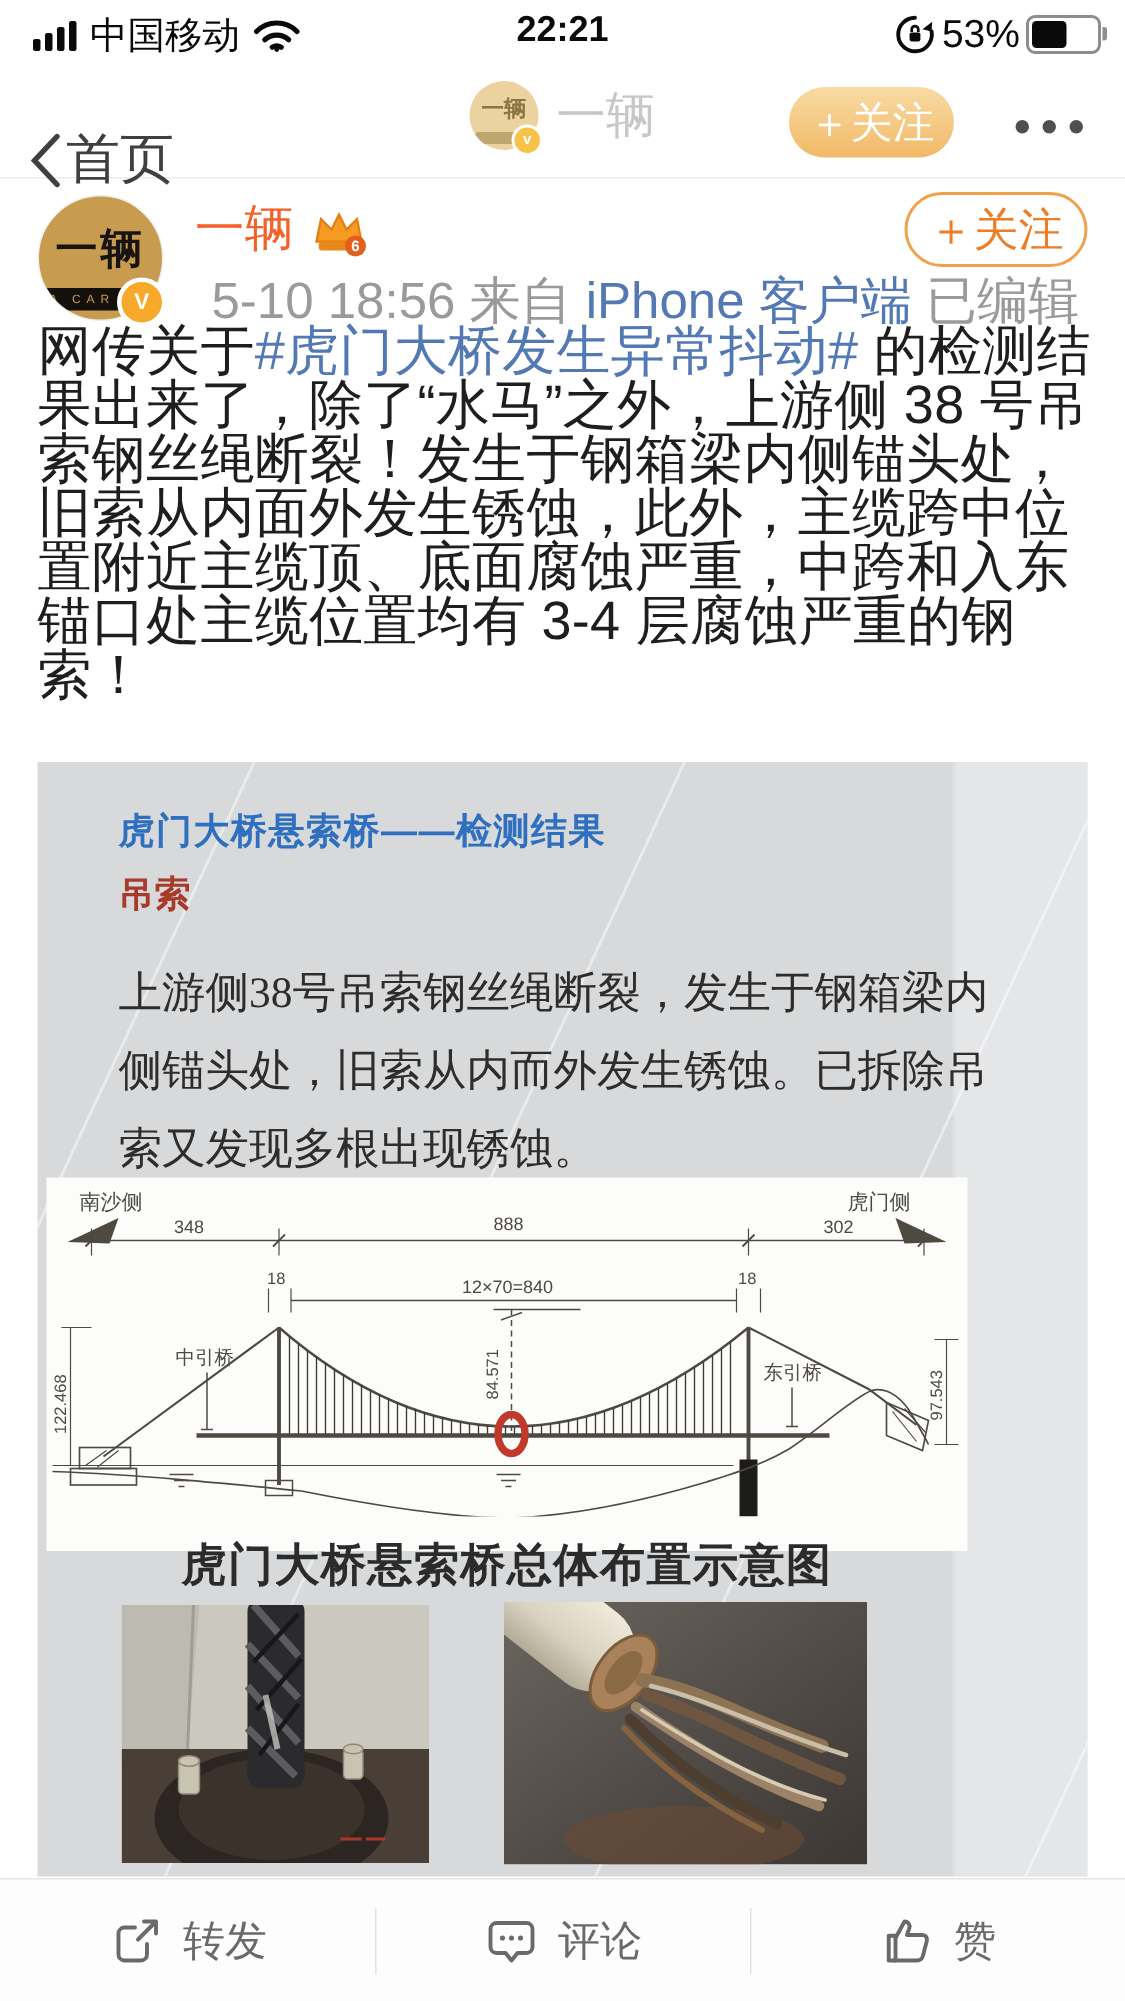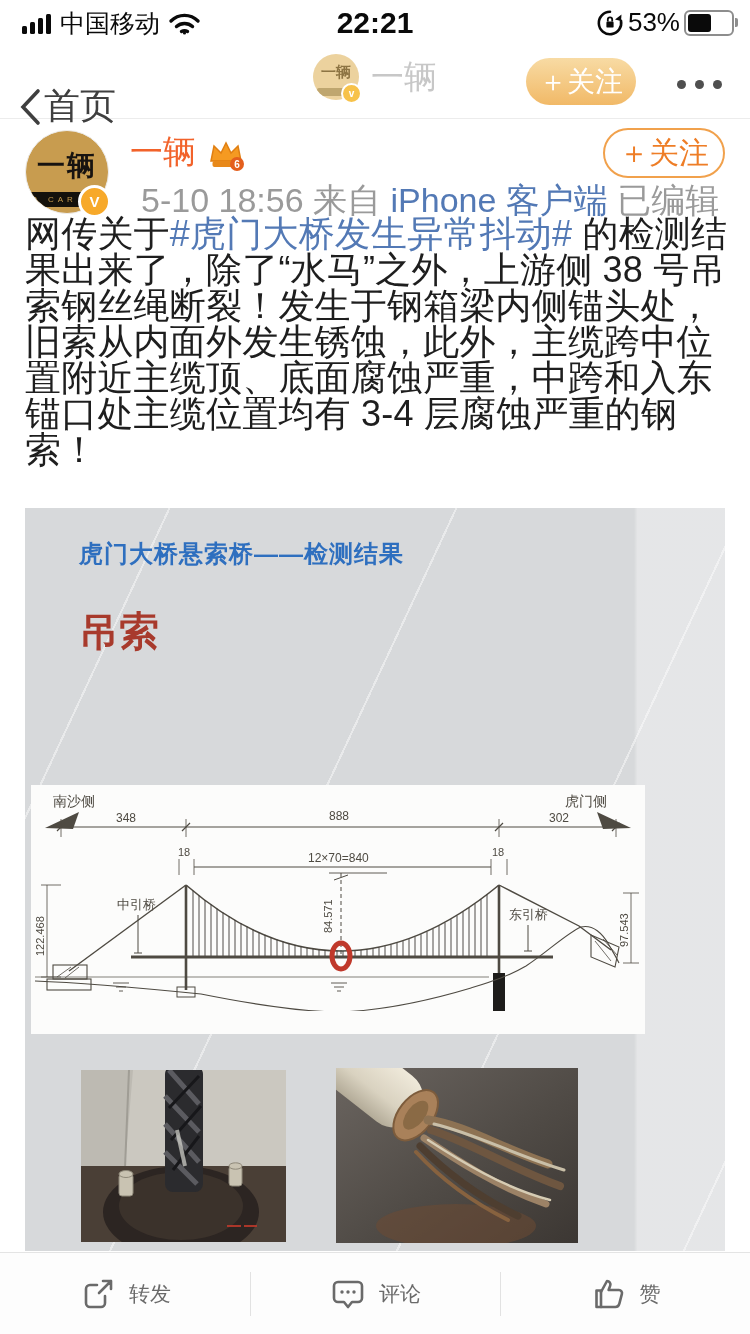--- a/index.html
+++ b/index.html
@@ -6,21 +6,21 @@
   .screen{
     position:relative;width:750px;height:1334px;margin:0 auto;
     background:#ffffff;overflow:hidden;
     font-family:"Liberation Sans","DejaVu Sans",sans-serif;
     -webkit-font-smoothing:antialiased;
   }
   
   .status-bar{position:absolute;top:0;left:0;right:0;height:44px;}
   .sb-left{position:absolute;left:22px;top:7px;display:flex;align-items:center;gap:8px;}
   .sb-carrier{font-size:25px;color:#0a0a0a;}
-  .sb-center{position:absolute;left:0;right:0;top:6px;text-align:center;font-size:30px;font-weight:600;color:#0a0a0a;}
+  .sb-center{position:absolute;left:0;right:0;top:6px;text-align:center;font-size:24px;font-weight:600;color:#0a0a0a;}
   .sb-right{position:absolute;right:16px;top:7px;display:flex;align-items:center;gap:4px;}
   .sb-batt-pct{font-size:26px;color:#0a0a0a;}
   .battery{position:relative;width:46px;height:22px;border:2px solid #8d8d8d;border-radius:6px;}
   .battery .fill{position:absolute;left:2px;top:2px;bottom:2px;width:50%;background:#0a0a0a;border-radius:3px;}
   .battery .tip{position:absolute;right:-6px;top:6px;width:3px;height:9px;background:#8d8d8d;border-radius:0 2px 2px 0;}
   
   .nav-bar{position:absolute;top:44px;left:0;right:0;height:74px;border-bottom:1px solid #ececec;background:#fff;}
   .nav-back{position:absolute;left:18px;top:14px;display:flex;align-items:center;gap:2px;color:#3f3f3f;font-size:36px;cursor:pointer;margin-top:24px;}
   .nav-center{position:absolute;left:0;right:0;top:10px;display:flex;justify-content:center;align-items:center;gap:12px;pointer-events:none;}
   .nav-ava-wrap{position:relative;width:46px;height:46px;}
@@ -51,30 +51,30 @@
   
   .post-text{position:absolute;top:216px;left:25px;width:704px;font-size:36px;line-height:36px;color:#1e1e1e;letter-spacing:.2px;}
   .post-text .hashtag,.post-text a{color:#5379b5;text-decoration:none;cursor:pointer;}
   
   .attachment{position:absolute;top:508px;left:25px;width:700px;height:743px;overflow:hidden;cursor:pointer;
     background:
       linear-gradient(90deg, rgba(0,0,0,0) 0 87%, rgba(255,255,255,.35) 87.5% 100%),
       repeating-linear-gradient(115deg, rgba(255,255,255,0) 0 130px, rgba(255,255,255,.45) 130px 132px, rgba(255,255,255,0) 132px 260px),
       #d7d9db;}
   .slide-title{position:absolute;left:54px;top:30px;font-size:24px;font-weight:700;color:#2e6fbf;letter-spacing:1px;}
-  .slide-section{position:absolute;left:54px;top:96px;font-size:40px;font-weight:700;color:#a83a2c;}
+  .slide-section{position:absolute;left:54px;top:72px;font-size:24px;font-weight:700;color:#a83a2c;}
   .slide-body{position:absolute;left:54px;top:128px;width:600px;font-size:29px;line-height:52px;color:#2f2d2b;font-family:"Liberation Serif","DejaVu Serif",serif;}
   .diagram-box{position:absolute;left:6px;top:277px;width:614px;height:249px;background:#fcfcfb;}
   .slide-caption{position:absolute;left:6px;top:515px;width:614px;text-align:center;font-size:30px;font-weight:700;color:#2b2b2b;letter-spacing:1px;}
   .photo{position:absolute;overflow:hidden;}
   .photo-left{left:56px;top:562px;width:205px;height:172px;}
   .photo-right{left:311px;top:560px;width:242px;height:175px;}
   
   .toolbar{position:absolute;left:0;right:0;top:1252px;height:82px;background:#fdfdfd;border-top:1px solid #e4e4e4;display:flex;}
-  .tb-item{flex:1;display:flex;align-items:center;justify-content:center;gap:12px;color:#6a6a6a;font-size:21px;cursor:pointer;position:relative;}
+  .tb-item{flex:1;display:flex;align-items:center;justify-content:center;gap:12px;color:#6a6a6a;font-size:28px;cursor:pointer;position:relative;}
   .tb-item + .tb-item::before{content:"";position:absolute;left:0;top:19px;width:1px;height:44px;background:#e2e2e2;}
   svg text{font-family:"Liberation Sans","DejaVu Sans",sans-serif;}
 </style>
 </head>
 <body>
 
 <div class="screen">
 
   <div class="status-bar">
     <div class="sb-left">
@@ -157,20 +157,21 @@
       <span>已编辑</span>
     </div>
     <div class="follow-btn">＋关注</div>
   </div>
 
   <div class="post-text"><span>网传关于</span><span class="hashtag">#虎门大桥发生异常抖动#</span><span> 的检测结果出来了，除了“水马”之外，上游侧 38 号吊索钢丝绳断裂！发生于钢箱梁内侧锚头处，旧索从内面外发生锈蚀，此外，主缆跨中位置附近主缆顶、底面腐蚀严重，中跨和入东锚口处主缆位置均有 3-4 层腐蚀严重的钢索！</span></div>
 
   <div class="attachment">
     <div class="slide-title">虎门大桥悬索桥——检测结果</div>
     <div class="slide-section">吊索</div>
+    <div class="slide-body">上游侧38号吊索钢丝绳断裂，发生于钢箱梁内侧锚头处，旧索从内而外发生锈蚀。已拆除吊索又发现多根出现锈蚀。</div>
 
     <div class="diagram-box">
       <svg width="614" height="226" viewBox="0 0 614 226">
         <g stroke="#4e4a42" fill="none" stroke-width="1">
 
           <g stroke="none" fill="#4e4a42">
             <text x="22" y="21" font-size="14">南沙侧</text>
             <path d="M14 43 L48 27 L42 44 Z"></path>
             <text x="534" y="21" font-size="14">虎门侧</text>
             <path d="M600 43 L566 27 L572 44 Z"></path>
@@ -286,20 +287,21 @@
 
           <rect x="22" y="180" width="34" height="14" stroke-width="1.1"></rect>
           <rect x="16" y="194" width="44" height="11" stroke-width="1.1"></rect>
           <path d="M26 192 L40 182 M34 193 L48 182" stroke-width="0.8"></path>
           <path d="M560 150 L588 162 L584 182 L560 172 Z" stroke-width="1.1"></path>
           <path d="M564 156 L580 176 M572 154 L586 170" stroke-width="0.8"></path>
         </g>
       </svg>
     </div>
 
+    <div class="slide-caption">虎门大桥悬索桥总体布置示意图</div>
 
     <div class="photo photo-left">
       <svg width="205" height="172" viewBox="0 0 205 172">
         <rect width="205" height="172" fill="#cbc8c0"></rect>
         <polygon points="0,0 52,0 44,96 0,104" fill="#bdbab2"></polygon>
         <path d="M48 0 L44 98" stroke="#a09d95" stroke-width="2" fill="none"></path>
         <rect x="0" y="96" width="205" height="76" fill="#4a3f36"></rect>
         <ellipse cx="100" cy="142" rx="78" ry="46" fill="#2c2522"></ellipse>
         <ellipse cx="100" cy="136" rx="62" ry="34" fill="#3b322b"></ellipse>
         <g>

